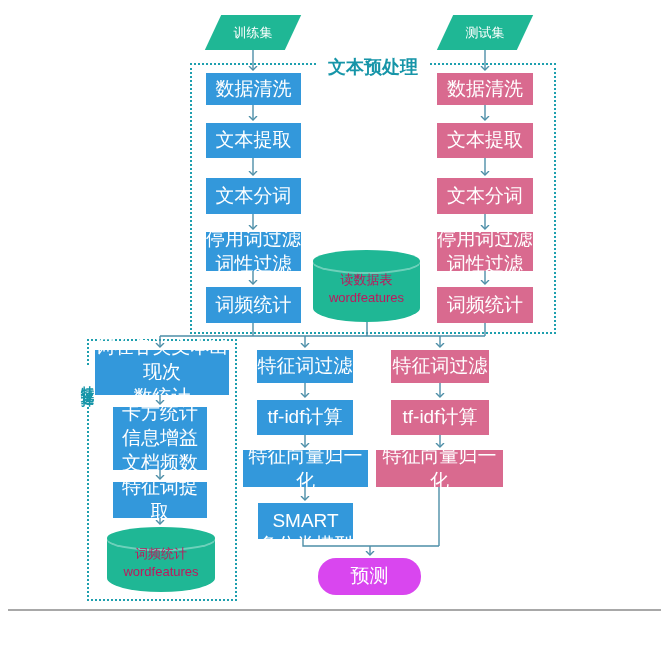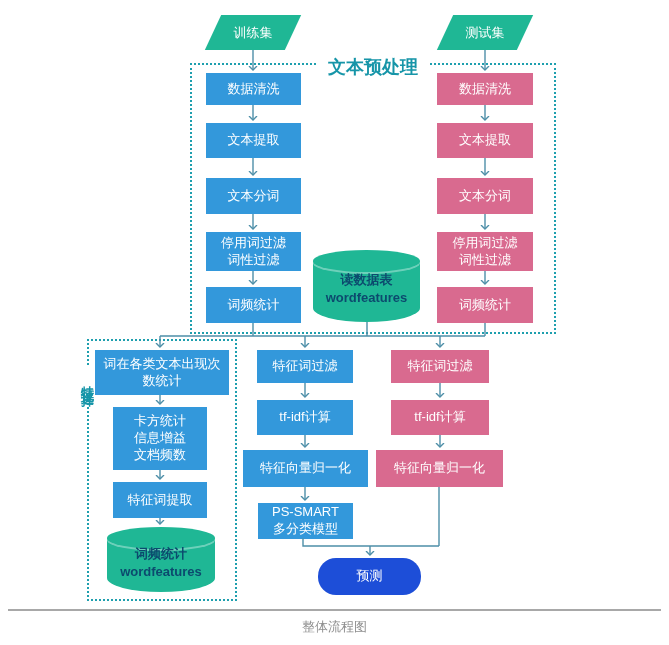--- a/index.html
+++ b/index.html
@@ -3,27 +3,27 @@
 <meta charset="utf-8">
 <style>
   html,body{margin:0;padding:0;background:#ffffff;}
   .canvas{
     position:relative;width:669px;height:645px;background:#ffffff;
     font-family:"Liberation Sans",sans-serif;overflow:hidden;
   }
   svg.wires{position:absolute;left:0;top:0;pointer-events:none;z-index:3;}
   .node{
     position:absolute;display:flex;align-items:center;justify-content:center;
-    color:#fff;font-size:13px;line-height:1.3;text-align:center;
+    color:#fff;font-size:19px;line-height:1.3;text-align:center;
     white-space:pre-line;z-index:2;
   }
   .blue{background:#3398DB;}
   .pink{background:#D96A8F;}
   .tealbg{background:#1FB795;}
-  .orange{background:#1d4ed8;border-radius:18px;}
+  .orange{background:#d946ef;border-radius:18px;}
   .para{position:absolute;transform:skewX(-25deg);z-index:2;}
   .para .inner{
     width:100%;height:100%;display:flex;align-items:center;justify-content:center;
     transform:skewX(25deg);color:#fff;font-size:13px;
   }
   .group{position:absolute;border:2px dotted #1E9FAE;z-index:1;}
   .group-label-top{
     position:absolute;top:-10px;left:50%;transform:translateX(-50%);
     background:#fff;padding:0 10px;color:#1695A8;font-weight:bold;
     font-size:18px;white-space:nowrap;
@@ -38,21 +38,21 @@
     position:absolute;left:0;right:0;top:0;height:22px;border-radius:50%;
     background:#1FB795;box-shadow:0 2px 0 rgba(255,255,255,0.35);z-index:1;
   }
   .cyl-body{
     position:absolute;left:0;right:0;top:11px;bottom:0;background:#1FB795;
     border-radius:0 0 50% 50% / 0 0 14px 14px;
   }
   .cyl-label{
     position:absolute;left:0;right:0;top:0;bottom:0;z-index:2;
     display:flex;align-items:center;justify-content:center;padding-top:6px;
-    color:#0c4a6e;font-size:13px;line-height:1.35;text-align:center;white-space:pre-line;font-weight:bold;
+    color:#be185d;font-size:13px;line-height:1.35;text-align:center;white-space:pre-line;
   }
   .divider{position:absolute;left:8px;top:609px;width:653px;height:2px;background:#A8A8A8;}
   .caption{
     position:absolute;left:0;top:618px;width:100%;text-align:center;
     color:#8E8E8E;font-size:13px;
   }
 </style>
 </head>
 <body>
 
@@ -148,15 +148,14 @@
       <path marker-end="url(#arw)" d="M305 383 V397"></path>
       <path marker-end="url(#arw)" d="M305 435 V447"></path>
       <path marker-end="url(#arw)" d="M305 487 V500"></path>
       <path marker-end="url(#arw)" d="M440 383 V397"></path>
       <path marker-end="url(#arw)" d="M440 435 V447"></path>
       <path marker-end="url(#arw)" d="M370 546 V555"></path>
     </g>
   </svg>
 
   <div class="divider"></div>
-  <div class="caption">整体流程图</div>
 
 </div>
 
 </body></html>

